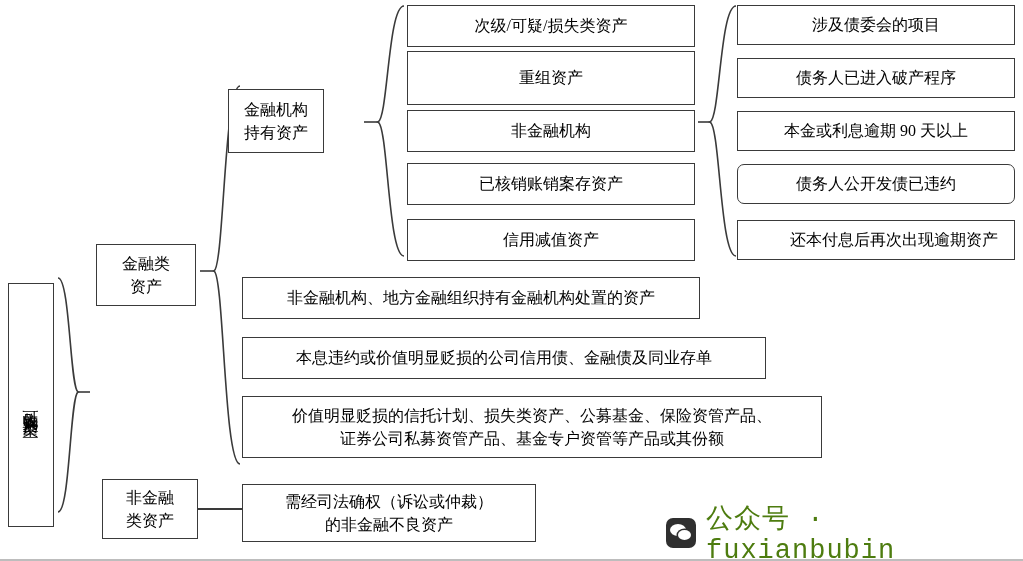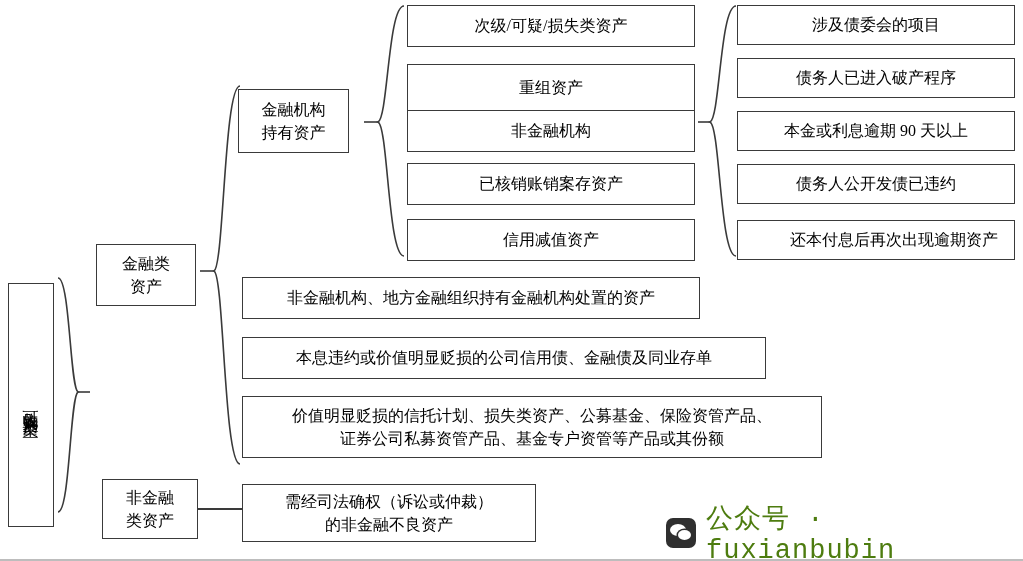--- a/index.html
+++ b/index.html
@@ -118,54 +118,54 @@
   <div class="box" style="left:96px; top:244px; width:100px; height:62px;">金融类
 资产</div>
 
   <div class="brace" style="left:198px; top:80px; width:46px; height:390px;">
     <svg width="46" height="390" viewBox="0 0 46 390">
       <path d="M42 6 C 26 6, 26 186, 16 191 C 26 196, 26 384, 42 384" fill="none" stroke="#3a3a3a" stroke-width="1.6"></path>
       <path d="M16 191 L 2 191" fill="none" stroke="#3a3a3a" stroke-width="1.6"></path>
     </svg>
   </div>
 
-  <div class="box" style="left:238px; top:89px; width:111px; height:64px;">金融机构
+  <div class="box" style="left:228px; top:89px; width:96px; height:64px;">金融机构
 持有资产</div>
 
   <div class="box" style="left:242px; top:277px; width:458px; height:42px;">非金融机构、地方金融组织持有金融机构处置的资产</div>
 
   <div class="box" style="left:242px; top:337px; width:524px; height:42px;">本息违约或价值明显贬损的公司信用债、金融债及同业存单</div>
 
   <div class="box" style="left:242px; top:396px; width:580px; height:62px;">价值明显贬损的信托计划、损失类资产、公募基金、保险资管产品、
 证券公司私募资管产品、基金专户资管等产品或其份额</div>
 
   <div class="brace" style="left:362px; top:0px; width:46px; height:264px;">
     <svg width="46" height="264" viewBox="0 0 46 264">
       <path d="M42 6 C 26 6, 26 118, 16 122 C 26 126, 26 256, 42 256" fill="none" stroke="#3a3a3a" stroke-width="1.6"></path>
       <path d="M16 122 L 2 122" fill="none" stroke="#3a3a3a" stroke-width="1.6"></path>
     </svg>
   </div>
 
   <div class="box" style="left:407px; top:5px; width:288px; height:42px;">次级/可疑/损失类资产</div>
-  <div class="box" style="left:407px; top:64px; width:288px; height:47px;">重组资产</div>
+  <div class="box" style="left:407px; top:51px; width:288px; height:54px;">重组资产</div>
   <div class="box" style="left:407px; top:110px; width:288px; height:42px;">非金融机构</div>
   <div class="box" style="left:407px; top:163px; width:288px; height:42px;">已核销账销案存资产</div>
   <div class="box" style="left:407px; top:219px; width:288px; height:42px;">信用减值资产</div>
 
   <div class="brace" style="left:696px; top:0px; width:44px; height:264px;">
     <svg width="44" height="264" viewBox="0 0 44 264">
       <path d="M40 6 C 24 6, 24 118, 14 122 C 24 126, 24 256, 40 256" fill="none" stroke="#3a3a3a" stroke-width="1.6"></path>
       <path d="M14 122 L 2 122" fill="none" stroke="#3a3a3a" stroke-width="1.6"></path>
     </svg>
   </div>
 
   <div class="box" style="left:737px; top:5px; width:278px; height:40px;">涉及债委会的项目</div>
   <div class="box" style="left:737px; top:58px; width:278px; height:40px;">债务人已进入破产程序</div>
   <div class="box" style="left:737px; top:111px; width:278px; height:40px;">本金或利息逾期 90 天以上</div>
-  <div class="box" style="left:737px; top:164px; width:278px; height:40px;">债务人公开发债已违约</div>
+  <div class="box" style="left:737px; top:164px; width:278px; height:40px;border-radius:7px;">债务人公开发债已违约</div>
   <div class="box" style="left:737px; top:220px; width:278px; height:40px;padding-left:42px;">还本付息后再次出现逾期资产</div>
 
   <div class="connector" style="left:198px; top:508px; width:44px; height:1.5px;"></div>
 
   <div class="box" style="left:242px; top:484px; width:294px; height:58px;">需经司法确权（诉讼或仲裁）
 的非金融不良资产</div>
 
   <div class="watermark" style="left:666px; top:500px;">
     <span class="wechat-badge"></span>
     <span>公众号 · fuxianbubin</span>

